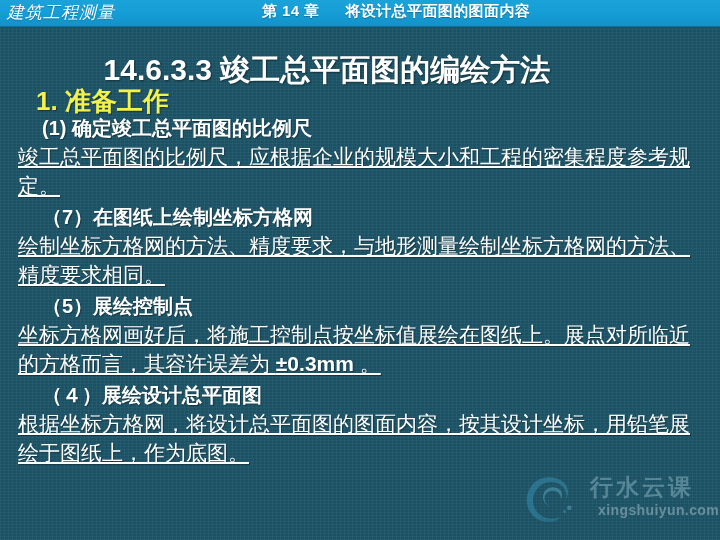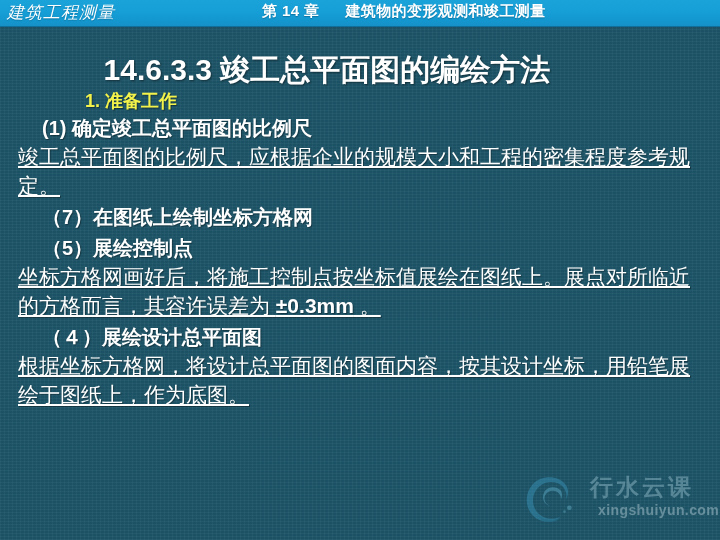--- a/index.html
+++ b/index.html
@@ -88,24 +88,24 @@
   #body-content {
     position: absolute;
     left: 0;
     top: 88px;
     width: 720px;
   }
 
   .blk { margin: 0; padding: 0; }
 
   .sub-head {
-    font-size: 18px;
+    font-size: 26px;
     font-weight: bold;
     color: #f2f24a;
-    margin-left: 85px;
+    margin-left: 36px;
     line-height: 26px;
     white-space: nowrap;
     text-shadow: 1px 1px 1px rgba(0,0,0,0.4);
   }
 
   .item-head {
     font-size: 20px;
     font-weight: bold;
     color: #ffffff;
     margin-left: 42px;
@@ -167,36 +167,37 @@
   }
 </style>
 </head>
 <body>
 
 <div id="slide">
 
   <div id="header-bar">
     <div class="hdr-left">建筑工程测量</div>
     <div class="hdr-right">
-      <span>第 14 章</span><span class="chap-gap"></span><span>建筑物的变形观测和竣工测量</span>
+      <span>第 14 章</span><span class="chap-gap"></span><span>将设计总平面图的图面内容</span>
     </div>
   </div>
 
   <div id="slide-title">14.6.3.3 竣工总平面图的编绘方法</div>
 
   <div id="body-content">
 
     <div class="sub-head blk">1. 准备工作</div>
 
     <div class="item-head blk">(1) 确定竣工总平面图的比例尺</div>
     <div class="para blk"><span>竣工总平面图的比例尺，应根据企业的规模大小和工程的密集程度参考规定。</span><b></b><span></span></div>
 
     <div class="sp-4"></div>
 
     <div class="item-head blk">（7）在图纸上绘制坐标方格网</div>
+    <div class="para blk"><span>绘制坐标方格网的方法、精度要求，与地形测量绘制坐标方格网的方法、精度要求相同。</span><b></b><span></span></div>
 
     <div class="sp-4"></div>
 
     <div class="item-head blk">（5）展绘控制点</div>
     <div class="para blk"><span>坐标方格网画好后，将施工控制点按坐标值展绘在图纸上。展点对所临近的方格而言，其容许误差为 </span><b>±0.3mm</b><span> 。</span></div>
 
     <div class="sp-4"></div>
 
     <div class="item-head blk">（４）展绘设计总平面图</div>
     <div class="para blk"><span>根据坐标方格网，将设计总平面图的图面内容，按其设计坐标，用铅笔展绘于图纸上，作为底图。</span><b></b><span></span></div>

